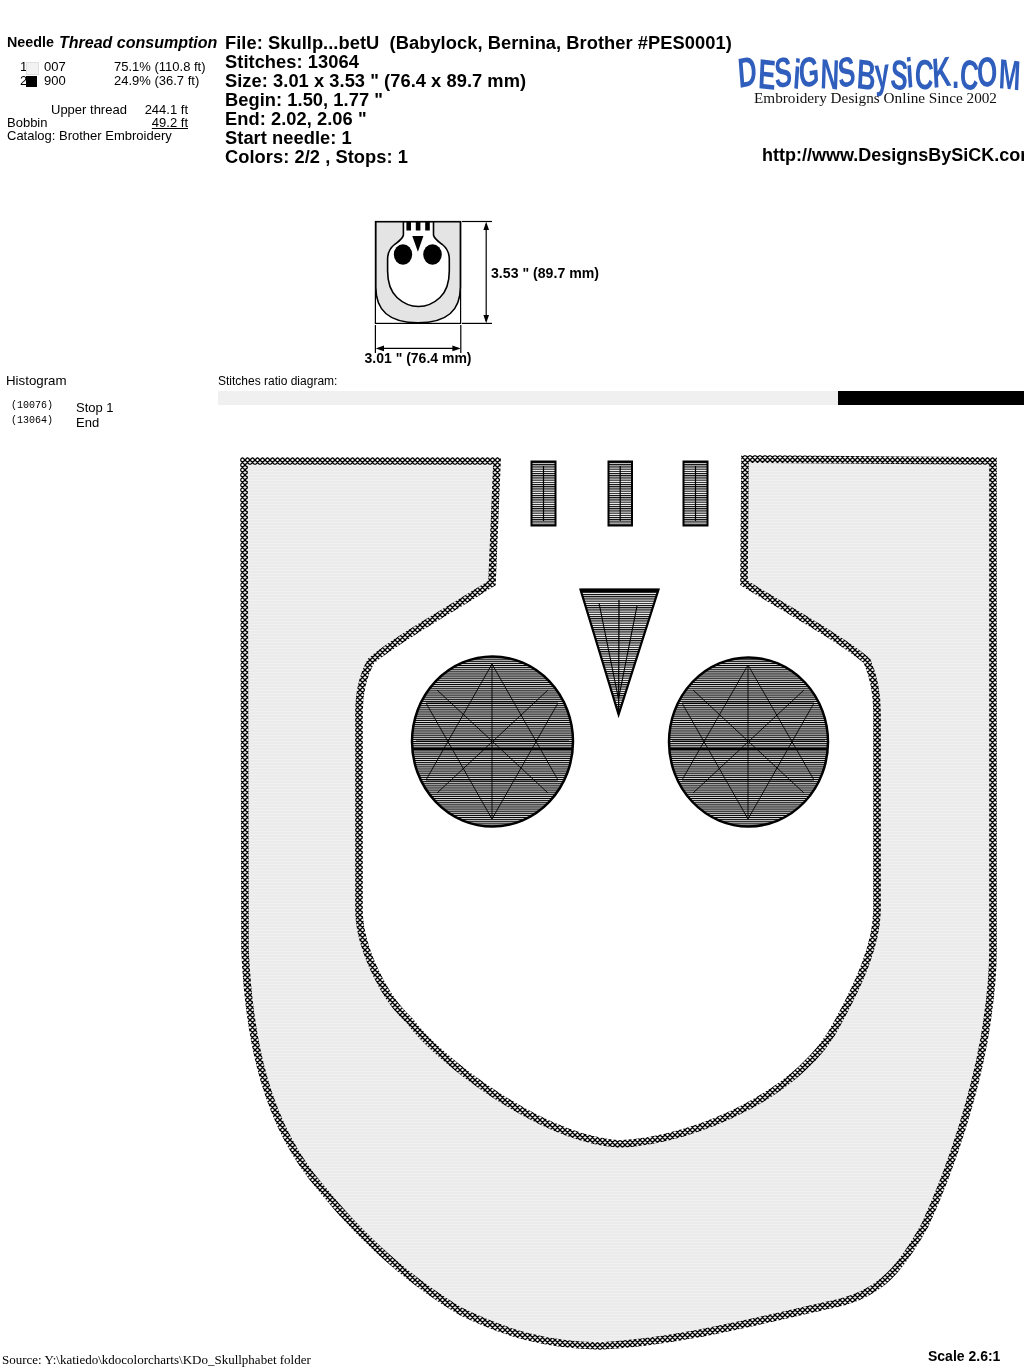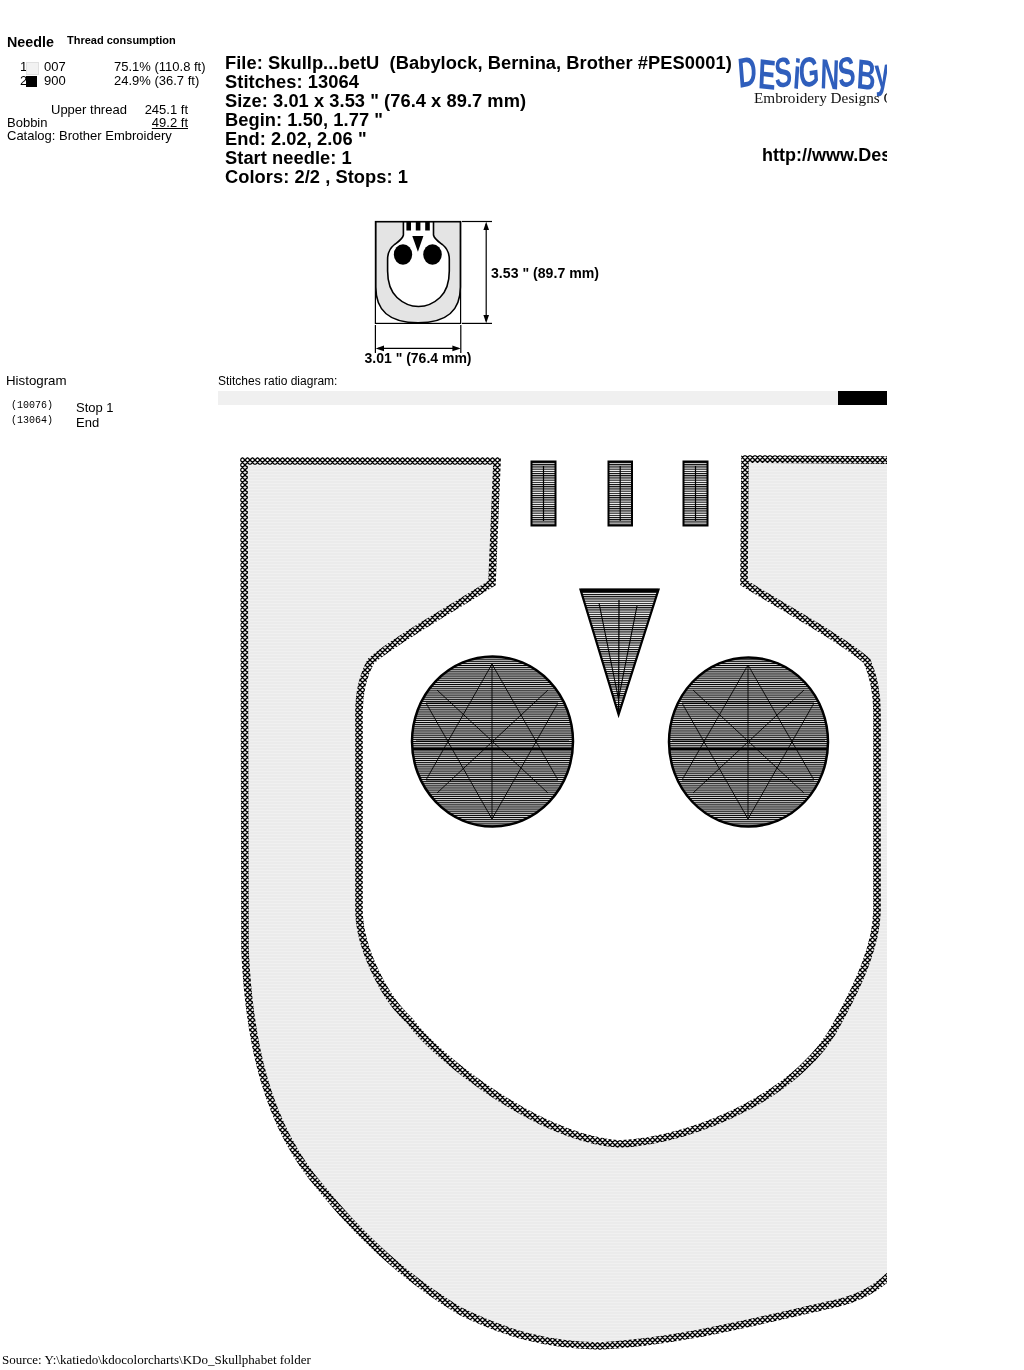--- a/index.html
+++ b/index.html
@@ -1,42 +1,42 @@
 <!DOCTYPE html>
 <html><head>
 <meta charset="utf-8">
 <style>
   html,body{margin:0;padding:0;background:#fff;}
-  #page{position:relative;width:887px;height:1370px;background:#fff;overflow:hidden;
+  #page{position:relative;width:1024px;height:1370px;background:#fff;overflow:hidden;
         font-family:"Liberation Sans",sans-serif;color:#000;}
   .abs{position:absolute;white-space:nowrap;}
   .b{font-weight:bold;}
   .t12{font-size:13px;line-height:13.5px;}
-  .file{font-size:18.3px;line-height:19px;font-weight:bold;letter-spacing:0.05px;margin-top:20px;}
+  .file{font-size:18.3px;line-height:19px;font-weight:bold;letter-spacing:0.05px;}
   .mono{font-family:Liberation Mono, monospace;font-size:10px;}
 </style>
 </head>
 <body>
 <div id="page">
 
   <div class="abs b" style="left:7px;top:34px;font-size:14.3px;">Needle</div>
-  <div class="abs b" style="left:67px;top:34px;font-size:11px;">Thread consumption</div>
+  <div class="abs b" style="left:59px;top:34px;font-size:16px;font-style:italic;">Thread consumption</div>
 
   <div class="abs t12" style="left:20px;top:60px;">1</div>
   <div class="abs" style="left:26px;top:62px;width:11px;height:11px;background:#f2f2f2;border:1px solid #e0e0e0;"></div>
   <div class="abs t12" style="left:44px;top:60px;">007</div>
   <div class="abs t12" style="left:114px;top:60px;">75.1% (110.8 ft)</div>
 
   <div class="abs t12" style="left:20px;top:74px;">2</div>
   <div class="abs" style="left:26px;top:76px;width:11px;height:11px;background:#000;"></div>
   <div class="abs t12" style="left:44px;top:74px;">900</div>
   <div class="abs t12" style="left:114px;top:74px;">24.9% (36.7 ft)</div>
 
   <div class="abs t12" style="left:7px;top:103px;margin-left:44px;">Upper thread</div>
-  <div class="abs t12" style="left:88px;top:103px;width:100px;text-align:right;">245.1 ft</div>
+  <div class="abs t12" style="left:88px;top:103px;width:100px;text-align:right;">244.1 ft</div>
 
   <div class="abs t12" style="left:7px;top:116px;">Bobbin</div>
   <div class="abs t12" style="left:88px;top:116px;width:100px;text-align:right;text-decoration:underline;">49.2 ft</div>
 
   <div class="abs t12" style="left:7px;top:129px;">Catalog: Brother Embroidery</div>
 
   <div class="abs file" style="left:225px;top:33px;">
     File: Skullp...betU&nbsp; (Babylock, Bernina, Brother #PES0001)<br>
     Stitches: 13064<br>
     Size: 3.01 x 3.53 " (76.4 x 89.7 mm)<br>

